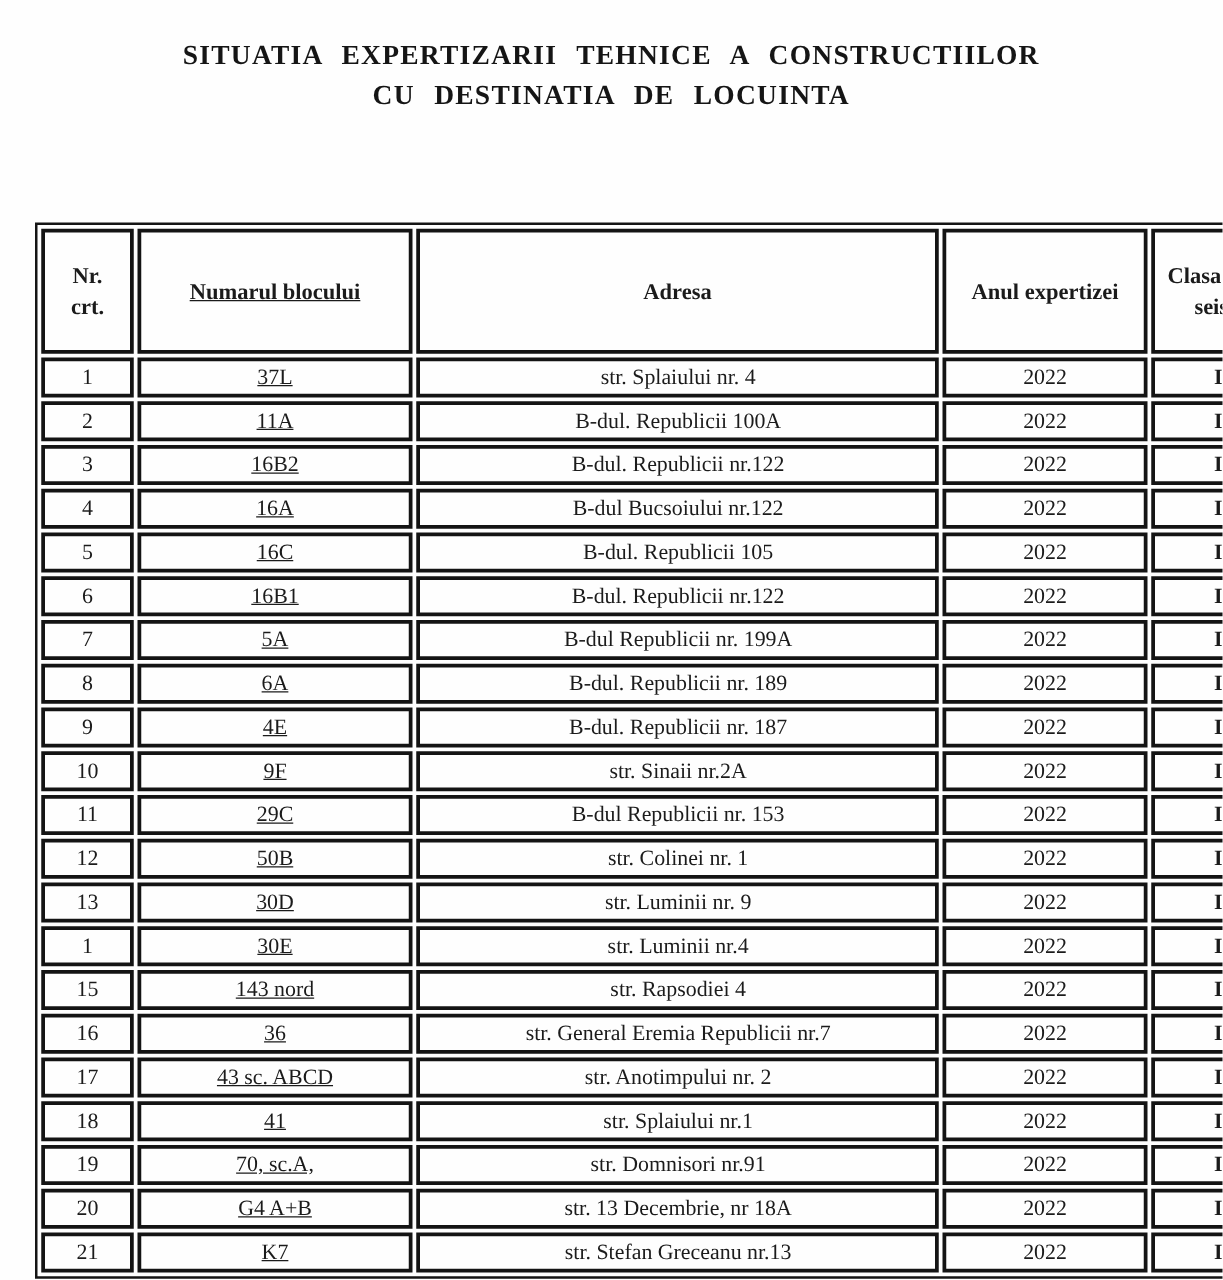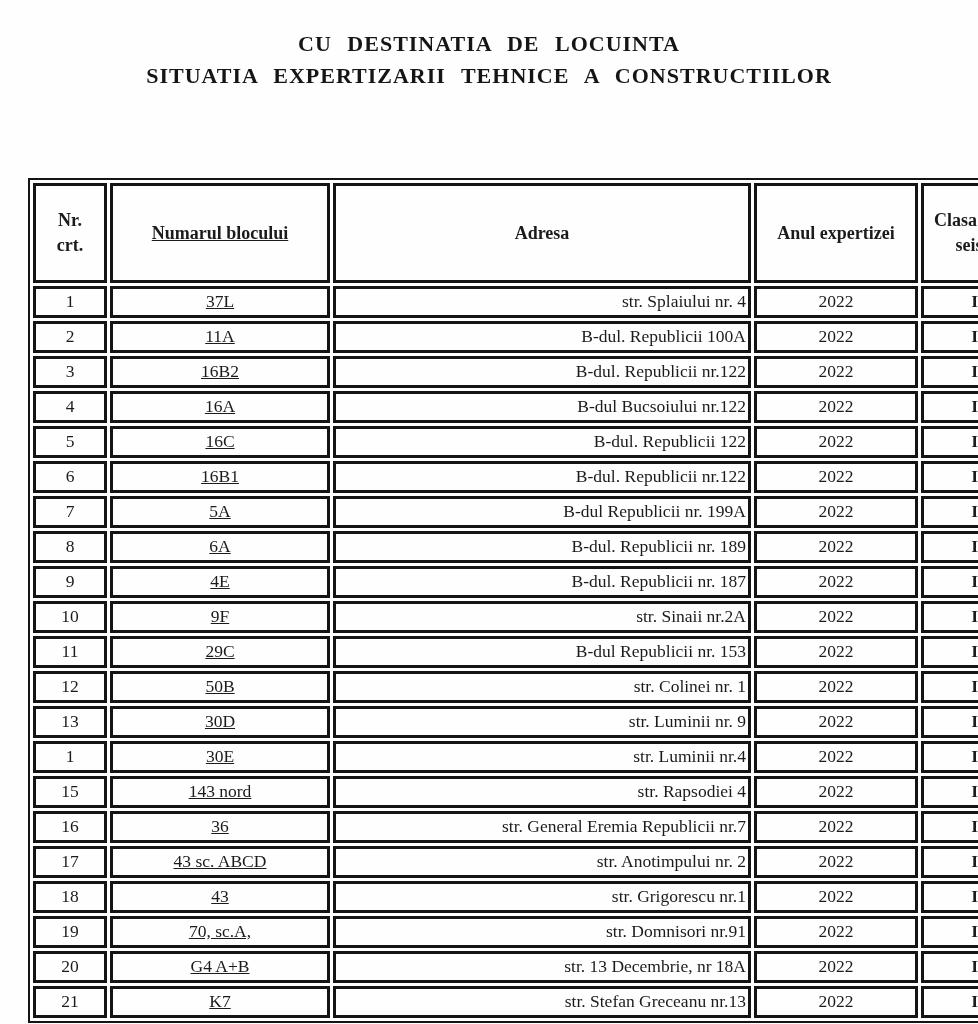--- a/index.html
+++ b/index.html
@@ -60,35 +60,35 @@
     vertical-align: middle;
     padding: 0 2px;
   }
   .col-nr    { width: 52px; }
   .col-bloc  { width: 198px; text-decoration: underline; }
   .col-adresa{ width: 396px; margin-top: 28px; }
   .col-anul  { width: 126px; }
   .col-clasa { width: 102px; }
   th.col-anul { padding: 1px 16px; }
   td.cell-nr, td.cell-bloc, td.cell-anul { text-align: center; }
-  td.cell-adresa { text-align: right; padding-left: 3px; }
+  td.cell-adresa { text-align: center; padding-left: 3px; }
   td.cell-clasa {
     text-align: center;
     font-weight: bold;
     letter-spacing: 1px;
   }
 </style>
 </head>
 <body>
 
 <div class="page">
 
   <h1 class="title">
+    <span class="t-line">SITUATIA EXPERTIZARII TEHNICE A CONSTRUCTIILOR</span>
     <span class="t-line">CU DESTINATIA DE LOCUINTA</span>
-    <span class="t-line">SITUATIA EXPERTIZARII TEHNICE A CONSTRUCTIILOR</span>
   </h1>
 
   <table class="main">
     <thead>
       <tr>
         <th class="col-nr">Nr. crt.</th>
         <th class="col-bloc">Numarul blocului</th>
         <th class="col-adresa">Adresa</th>
         <th class="col-anul">Anul expertizei</th>
         <th class="col-clasa">Clasa de risc seismic</th>
@@ -119,21 +119,21 @@
         <tr>
     <td class="col-nr cell-nr">4</td>
     <td class="col-bloc cell-bloc">16A</td>
     <td class="col-adresa cell-adresa">B-dul Bucsoiului nr.122</td>
     <td class="col-anul cell-anul">2022</td>
     <td class="col-clasa cell-clasa">III</td>
   </tr>
         <tr>
     <td class="col-nr cell-nr">5</td>
     <td class="col-bloc cell-bloc">16C</td>
-    <td class="col-adresa cell-adresa">B-dul. Republicii 122</td>
+    <td class="col-adresa cell-adresa">B-dul. Republicii 105</td>
     <td class="col-anul cell-anul">2022</td>
     <td class="col-clasa cell-clasa">III</td>
   </tr>
         <tr>
     <td class="col-nr cell-nr">6</td>
     <td class="col-bloc cell-bloc">16B1</td>
     <td class="col-adresa cell-adresa">B-dul. Republicii nr.122</td>
     <td class="col-anul cell-anul">2022</td>
     <td class="col-clasa cell-clasa">III</td>
   </tr>
@@ -209,22 +209,22 @@
   </tr>
         <tr>
     <td class="col-nr cell-nr">17</td>
     <td class="col-bloc cell-bloc">43 sc. ABCD</td>
     <td class="col-adresa cell-adresa">str. Anotimpului nr. 2</td>
     <td class="col-anul cell-anul">2022</td>
     <td class="col-clasa cell-clasa">III</td>
   </tr>
         <tr>
     <td class="col-nr cell-nr">18</td>
-    <td class="col-bloc cell-bloc">43</td>
-    <td class="col-adresa cell-adresa">str. Grigorescu nr.1</td>
+    <td class="col-bloc cell-bloc">41</td>
+    <td class="col-adresa cell-adresa">str. Splaiului nr.1</td>
     <td class="col-anul cell-anul">2022</td>
     <td class="col-clasa cell-clasa">III</td>
   </tr>
         <tr>
     <td class="col-nr cell-nr">19</td>
     <td class="col-bloc cell-bloc">70, sc.A,</td>
     <td class="col-adresa cell-adresa">str. Domnisori nr.91</td>
     <td class="col-anul cell-anul">2022</td>
     <td class="col-clasa cell-clasa">III</td>
   </tr>

